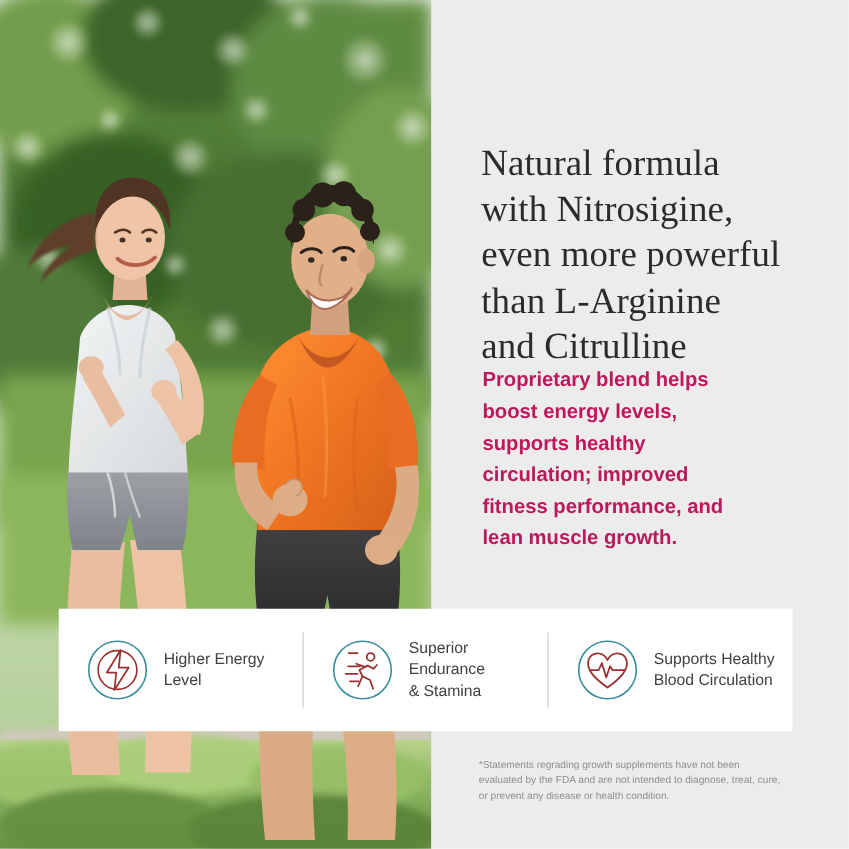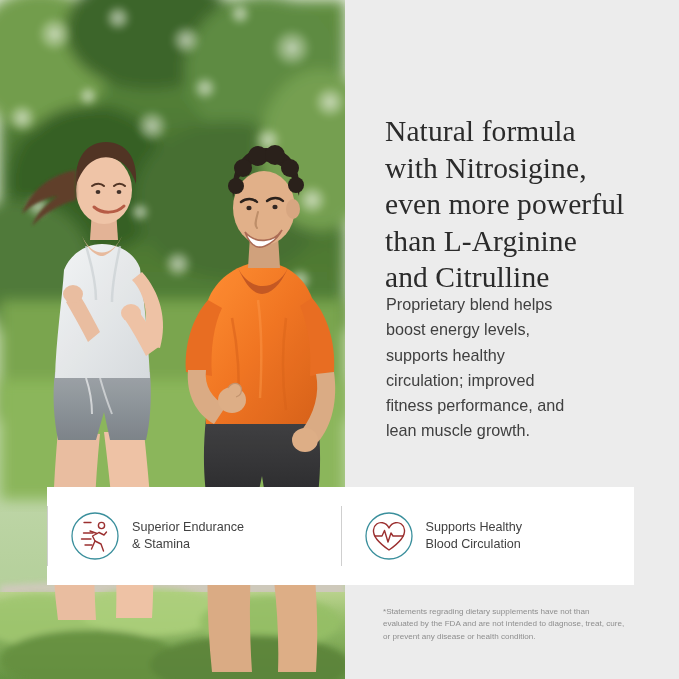--- a/index.html
+++ b/index.html
@@ -52,23 +52,23 @@
     font-weight: 400;
   }
   .body-copy {
     position: absolute;
     left: 41px;
     top: 292px;
     width: 232px;
     font-family: "Liberation Sans", sans-serif;
     font-size: 16.2px;
     line-height: 25.3px;
-    color: #404040;
+    color: #be185d;
     white-space: pre-line;
-    font-weight: 400;
+    font-weight: 700;
   }
   .disclaimer {
     position: absolute;
     left: 38px;
     top: 606px;
     width: 262px;
     font-family: "Liberation Sans", sans-serif;
     font-size: 8.1px;
     line-height: 12.4px;
     color: #8e8e8e;
@@ -312,27 +312,38 @@
 with Nitrosigine,
 even more powerful
 than L-Arginine
 and Citrulline</div>
     <div class="body-copy">Proprietary blend helps
 boost energy levels,
 supports healthy
 circulation; improved
 fitness performance, and
 lean muscle growth.</div>
-    <div class="disclaimer">*Statements regrading dietary supplements have not than
+    <div class="disclaimer">*Statements regrading growth supplements have not been
 evaluated by the FDA and are not intended to diagnose, treat, cure,
 or prevent any disease or health condition.</div>
   </div>
 
   <div class="feature-card">
 
+    <div class="feature">
+      <span class="feature-icon">
+        <svg viewBox="0 0 50 50">
+          <circle cx="25" cy="25" r="23" fill="none" stroke="#3a8f9c" stroke-width="1.3"></circle>
+          <circle cx="25" cy="25" r="15.5" fill="none" stroke="#9b2f2f" stroke-width="1.3"></circle>
+          <path d="M27.5 9 L16.5 27 L24 27 L22.5 41 L34 23 L26 23 Z" fill="none" stroke="#9b2f2f" stroke-width="1.4" stroke-linejoin="round"></path>
+        </svg>
+      </span>
+      <span class="feature-label">Higher Energy
+Level</span>
+    </div>
 
     <div class="vdivider"></div>
 
     <div class="feature">
       <span class="feature-icon">
         <svg viewBox="0 0 50 50">
           <circle cx="25" cy="25" r="23" fill="none" stroke="#3a8f9c" stroke-width="1.3"></circle>
           <g fill="none" stroke="#9b2f2f" stroke-width="1.4" stroke-linecap="round" stroke-linejoin="round">
             <circle cx="31.5" cy="14.5" r="3.1"></circle>
             <path d="M29 21.5 L22.5 25 L25 30 L21.5 38"></path>

